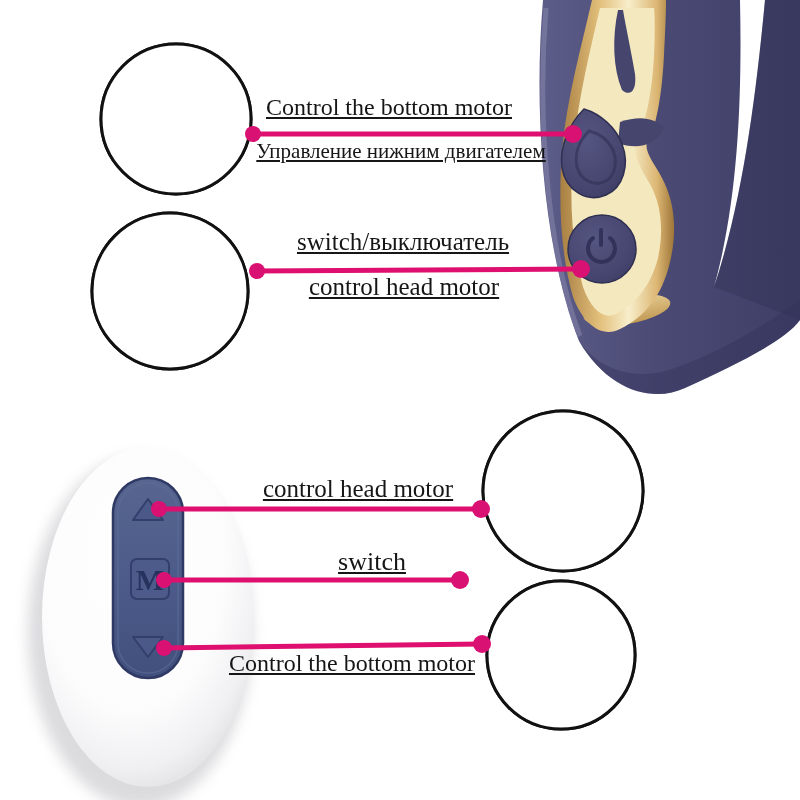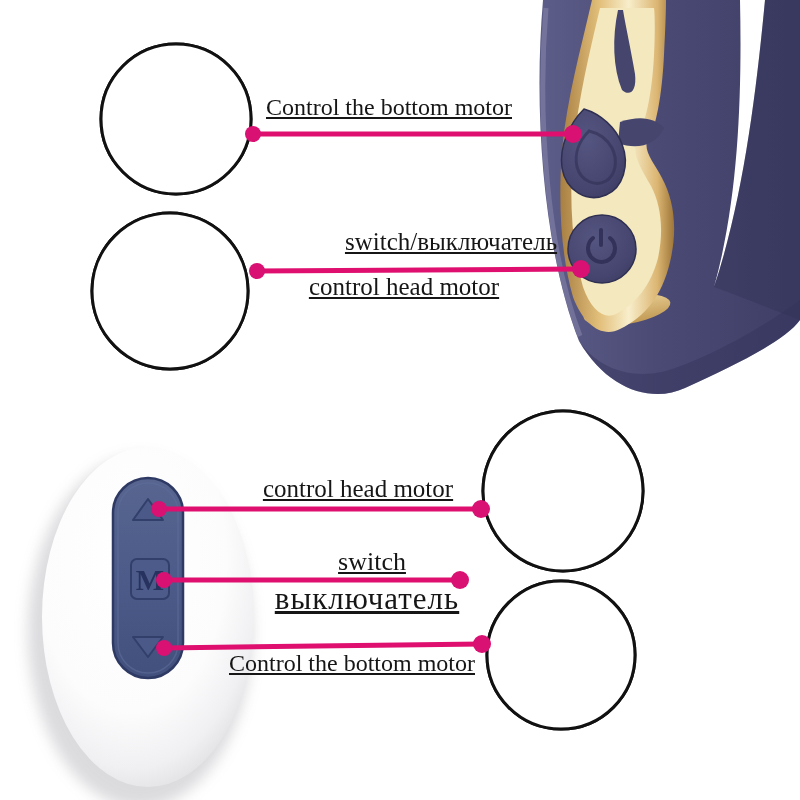--- a/index.html
+++ b/index.html
@@ -3,21 +3,21 @@
 <meta charset="utf-8">
 <style>
   html,body{margin:0;padding:0;background:#ffffff;}
   #stage{position:relative;width:800px;height:800px;background:#ffffff;overflow:hidden;
          font-family:"Liberation Serif", serif;}
   #scene{position:absolute;left:0;top:0;}
   .lbl{position:absolute;white-space:nowrap;color:#161616;transform:translateX(-50%);
        line-height:1.05;text-align:right;text-decoration:underline;}
   .l-top-en   {font-size:24px;}
   .l-top-ru   {font-size:21px;}
-  .l-switch   {font-size:25px;margin-left:48px;}
+  .l-switch   {font-size:25px;}
   .l-head     {font-size:25px;}
   .l-b-head   {font-size:25px;}
   .l-b-switch {font-size:26px;}
   .l-b-vykl   {font-size:31px;letter-spacing:1px;}
   .l-b-bottom {font-size:24px;}
   .squig path{fill:none;stroke:#e31c1c;stroke-width:3.2;stroke-linecap:round;}
   .ridge{fill:none;stroke:#34345c;stroke-width:2.6;stroke-linecap:round;opacity:.75;}
   .callout-ring{fill:#ffffff;stroke:#111111;stroke-width:3;}
   .pinkline{stroke:#de0f6f;stroke-width:5;stroke-linecap:butt;}
   .pinkdot{fill:#d81173;}
@@ -221,21 +221,21 @@
     <circle class="pinkdot" cx="164" cy="580" r="8"></circle>
     <circle class="pinkdot" cx="460" cy="580" r="9"></circle>
 
     <line class="pinkline" x1="163" y1="648" x2="482" y2="644"></line>
     <circle class="pinkdot" cx="164" cy="648" r="8"></circle>
     <circle class="pinkdot" cx="482" cy="644" r="9"></circle>
   </g>
 </svg>
 
 <div class="lbl l-top-en" style="left:389px;top:95px;">Control the bottom motor</div>
+<div class="lbl l-top-ru" style="left:401px;top:140px;">Управление нижним двигателем</div>
 <div class="lbl l-switch" style="left:403px;top:229px;">switch/выключатель</div>
 <div class="lbl l-head" style="left:404px;top:274px;">control head motor</div>
 
 <div class="lbl l-b-head" style="left:358px;top:476px;">control head motor</div>
 <div class="lbl l-b-switch" style="left:372px;top:548px;">switch</div>
-<div class="lbl l-b-vykl" style="left:367px;top:583px;">выключатель</div>
 <div class="lbl l-b-bottom" style="left:352px;top:651px;">Control the bottom motor</div>
 
 </div>
 
 </body></html>

